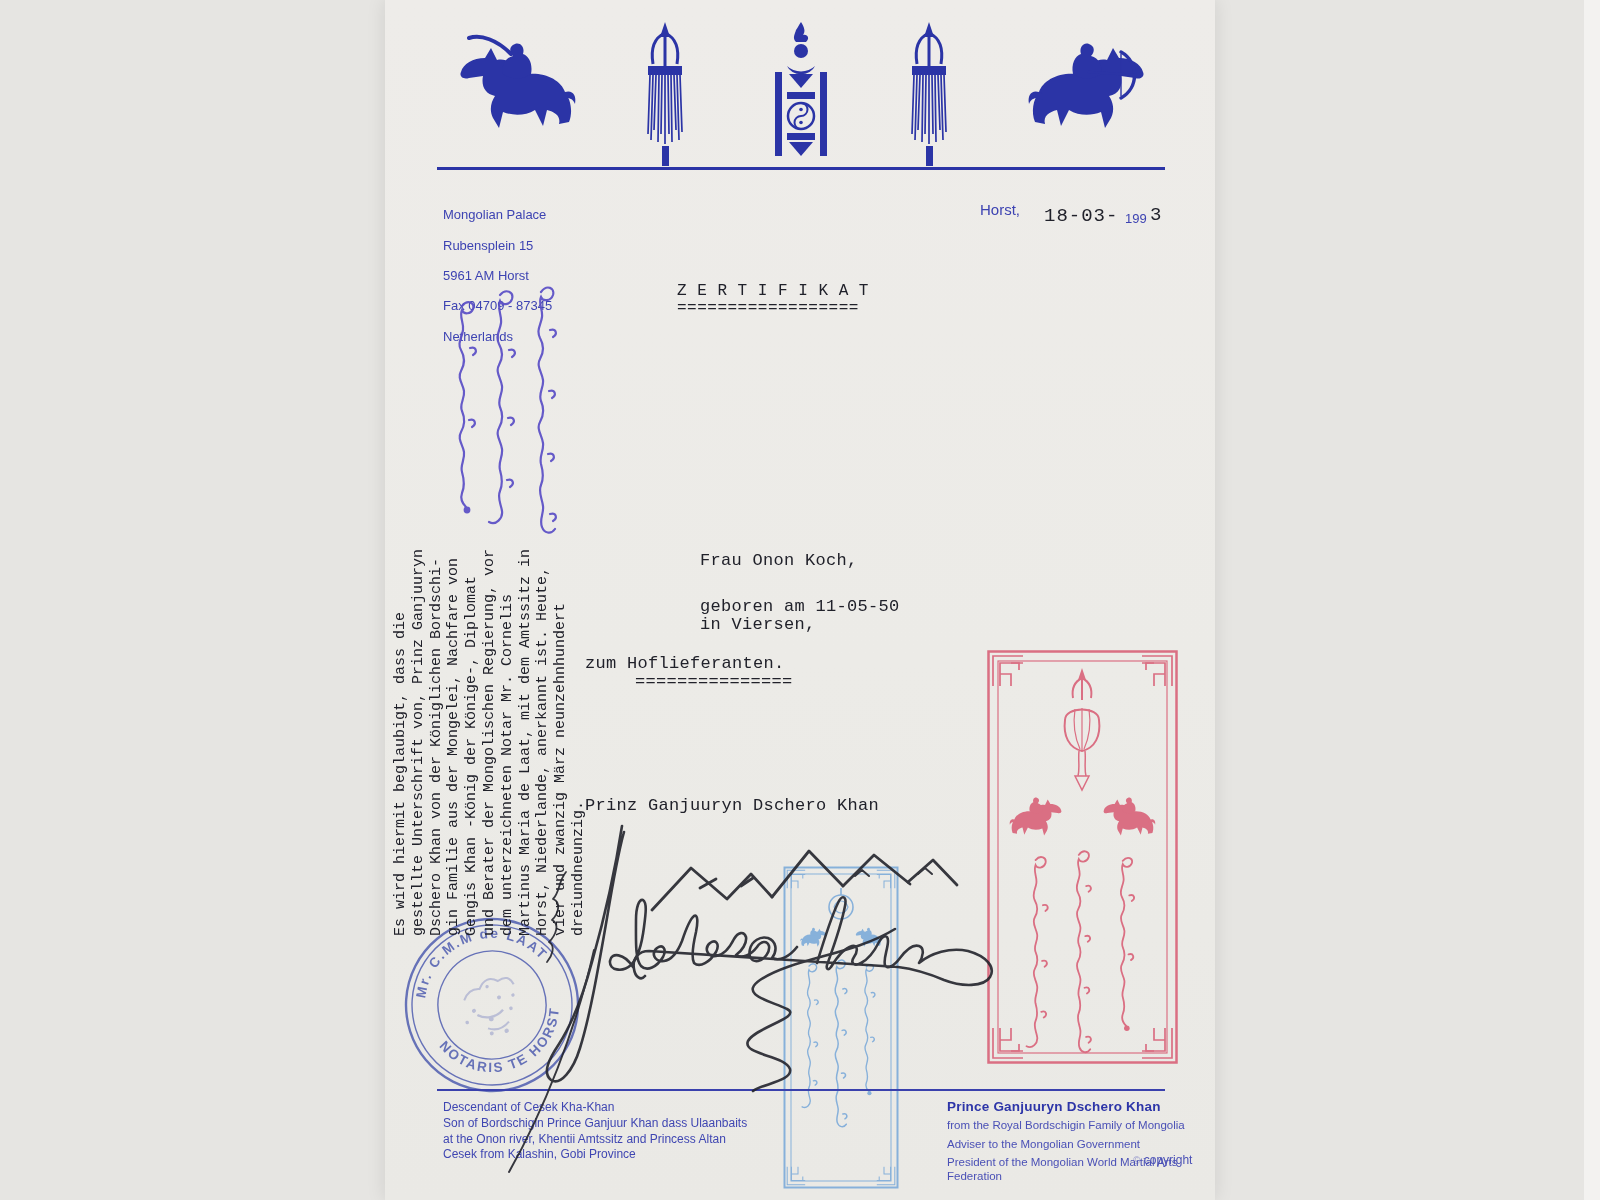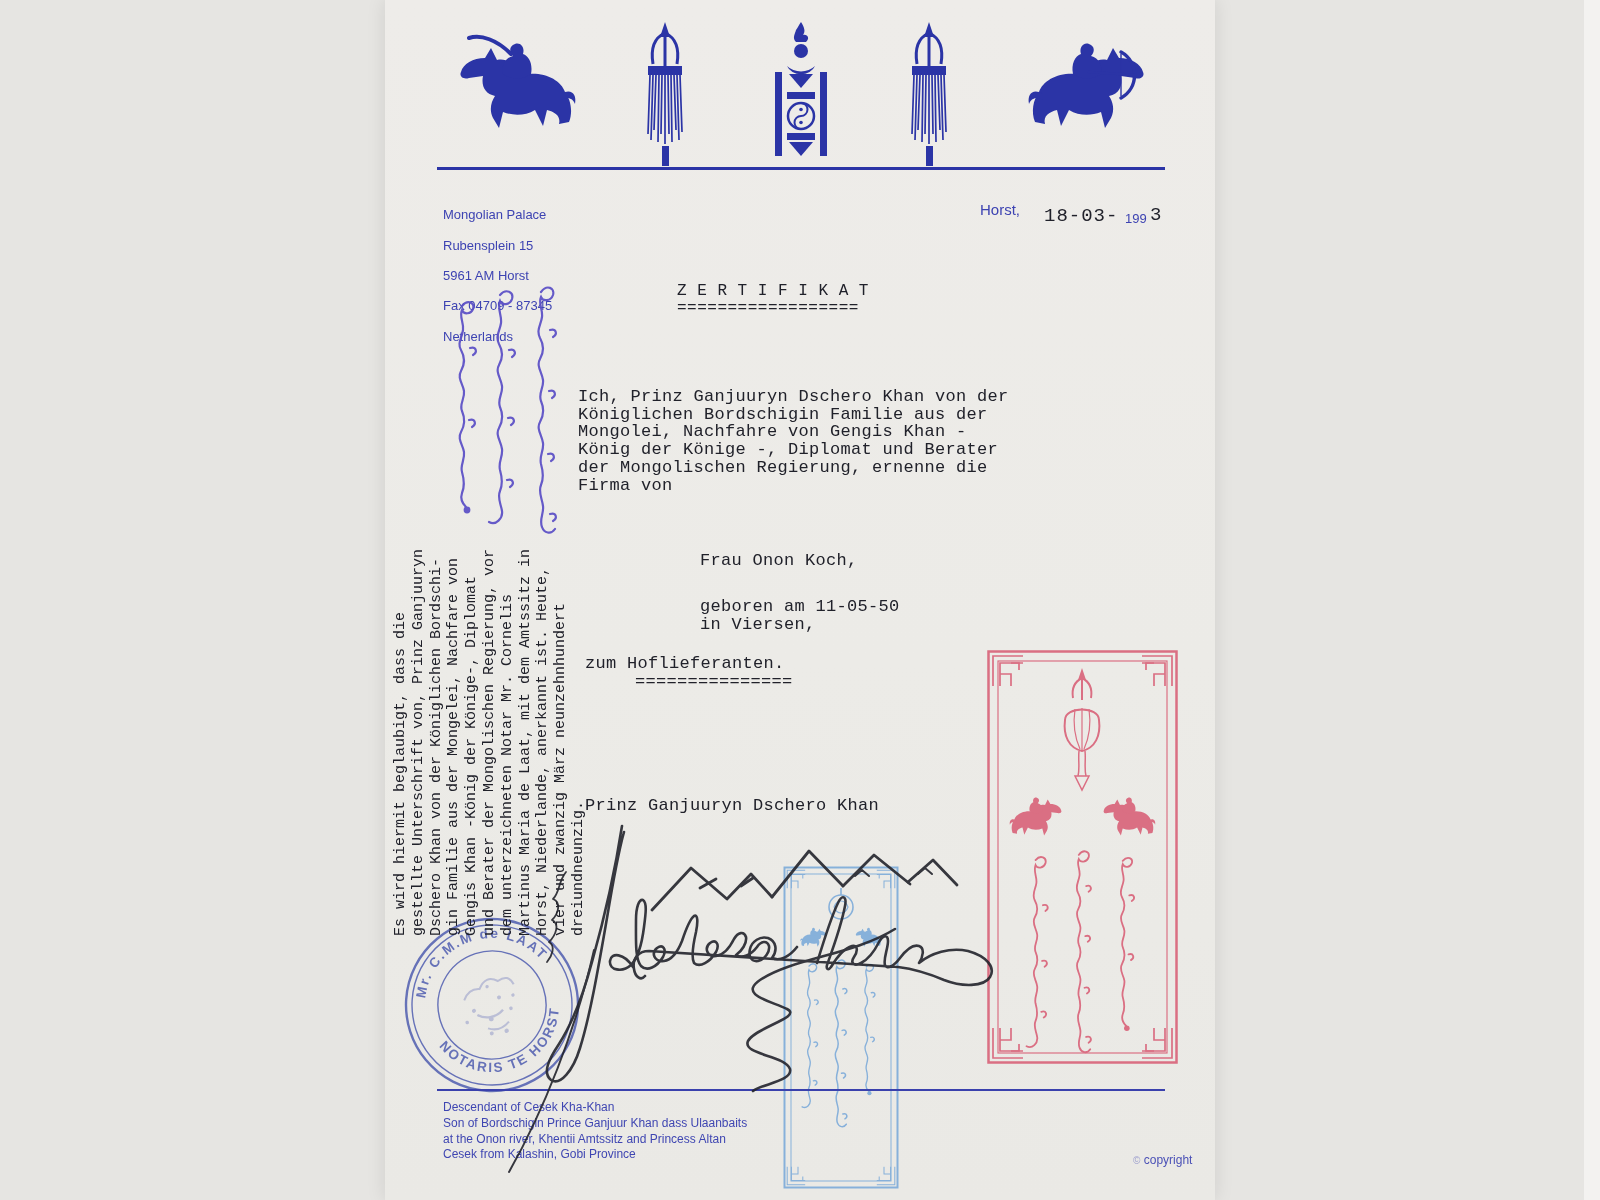--- a/index.html
+++ b/index.html
@@ -145,26 +145,20 @@
         <use href="#script-col-c"></use>
       </g>
     <g transform="translate(62,8)">
         <use href="#script-col-b"></use>
       </g>
     <g transform="translate(104,4)">
         <use href="#script-col-a"></use>
       </g>
   </svg>
 
-  <div class="abs typew body-par" style="left:193px;top:388px">Ich, Prinz Ganjuuryn Dschero Khan von der
-Königlichen Bordschigin Familie aus der
-Mongolei, Nachfahre von Gengis Khan -
-König der Könige -, Diplomat und Berater
-der Mongolischen Regierung, ernenne die
-Firma von</div>
   <div class="abs typew body-par" style="left:315px;top:552px">Frau Onon Koch,</div>
   <div class="abs typew body-par" style="left:315px;top:598px">geboren am 11-05-50
 in Viersen,</div>
   <div class="abs typew body-par" style="left:200px;top:655px">zum Hoflieferanten.</div>
   <div class="abs typew body-par" style="left:250px;top:673px">===============</div>
 
   <svg class="abs" style="left:12px;top:910px;width:190px;height:190px;color:#4a58ae;opacity:.82" viewBox="0 0 190 190">
     <g transform="rotate(-18 95 95)">
       <circle cx="95" cy="95" r="86" fill="none" stroke="currentColor" stroke-width="2.4"></circle>
       <circle cx="95" cy="95" r="80" fill="none" stroke="currentColor" stroke-width="1.4"></circle>
@@ -285,20 +279,26 @@
       </g>
   </svg>
 
   <div class="abs rule footer" style="left:52px;top:1089px;width:728px"></div>
   <div class="abs" style="left:58px;top:1100px">
     <div class="fl-line">Descendant of Cesek Kha-Khan</div>
     <div class="fl-line">Son of Bordschigin Prince Ganjuur Khan dass Ulaanbaits</div>
     <div class="fl-line">at the Onon river, Khentii Amtssitz and Princess Altan</div>
     <div class="fl-line">Cesek from Kalashin, Gobi Province</div>
   </div>
+  <div class="abs" style="left:562px;top:1099px;width:248px">
+    <div class="fr-title">Prince Ganjuuryn Dschero Khan</div>
+    <div class="fr-line">from the Royal Bordschigin Family of Mongolia</div>
+    <div class="fr-line">Adviser to the Mongolian Government</div>
+    <div class="fr-line">President of the Mongolian World Martial Arts Federation</div>
+  </div>
   <div class="abs copyright" style="left:748px;top:1153px">
     <span class="sym">©</span>
     <span>copyright</span>
   </div>
 </div>
 
 <svg class="ink-overlay" width="1600" height="1200" viewBox="0 0 1600 1200">
   <g fill="none" stroke="#23242c" stroke-linecap="round" stroke-linejoin="round" opacity=".9">
     <path stroke-width="2.6" d="M622,826 C614,878 601,930 592,962 C585,988 573,1022 559,1044 C549,1059 542,1073 551,1080 C560,1086 573,1071 580,1048 C590,1016 598,970 607,918 C613,882 619,850 624,832"></path>
     <path stroke-width="1.8" d="M566,872 C558,882 560,892 553,899 C561,902 559,913 552,920 C560,924 556,935 549,942 C556,946 552,956 547,962"></path>

